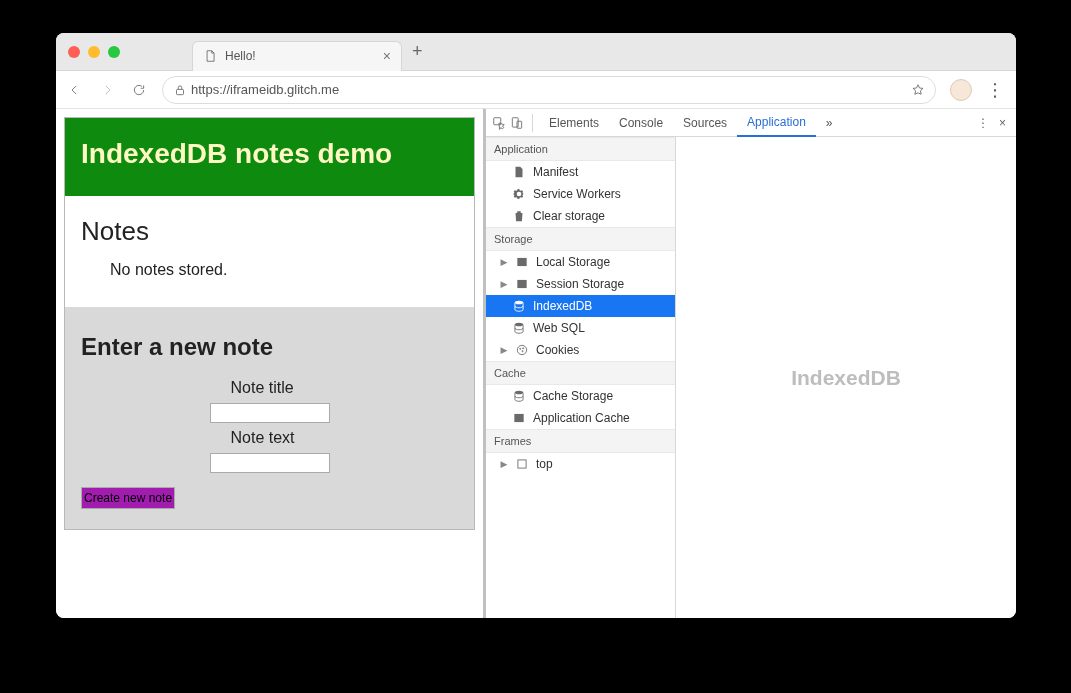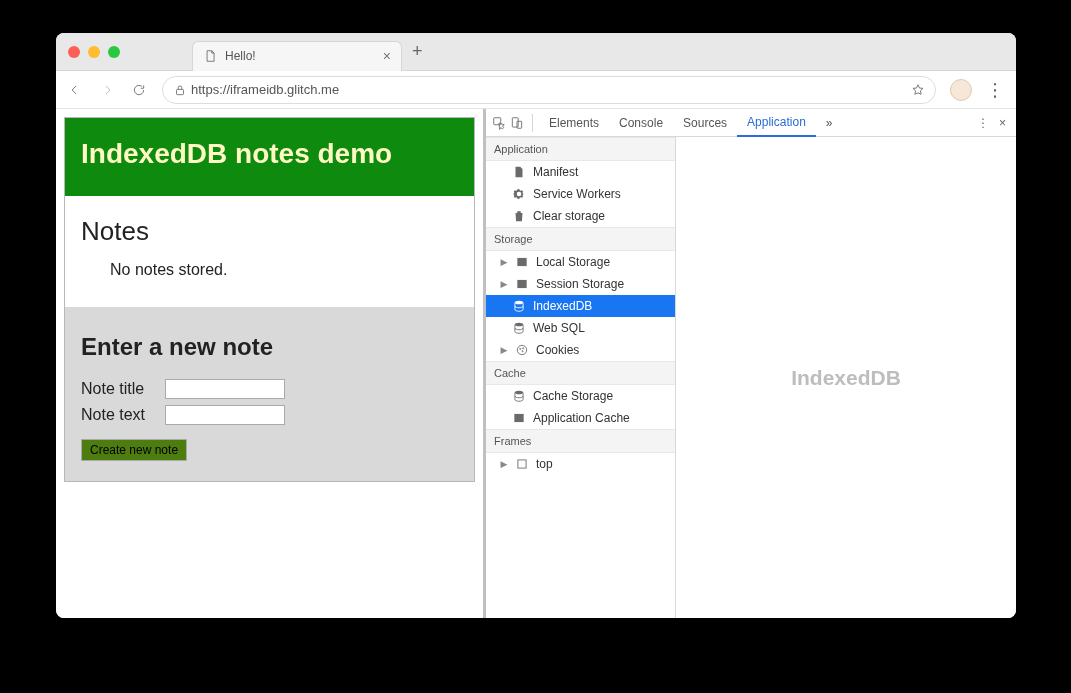--- a/index.html
+++ b/index.html
@@ -124,24 +124,24 @@
     font-family: Arial, Helvetica, sans-serif;
   }
   .page-body h2{ font-size:26px; margin:4px 0 14px; font-weight:400;}
   .page-body .empty{ margin-left:29px; font-size:16px; color:#222; margin-bottom:20px;}
   .page-form{
     background:#d9d9d9;
     padding: 16px 16px 20px;
     font-family: Arial, Helvetica, sans-serif;
   }
   .page-form h2{ font-size:24px; margin:10px 0 18px; font-weight:800;}
-  .form-row{ display:flex; align-items:center; gap:6px; margin-bottom:6px; font-size:16px;}
+  .form-row{ display:flex; align-items:center; gap:6px; margin-bottom:6px; font-size:16px;flex-direction:column;}
   .form-row label{ min-width:78px; }
   .form-row input[type=text]{ height:20px; width:120px; border:1px solid #aaa; background:#fff; padding:2px 4px; font-size:13px;}
-  .create-btn{ margin-top:8px; font-size:12px; background:#4d7c0f; border:1px solid #aaa; padding:3px 8px; cursor:pointer;}
+  .create-btn{ margin-top:8px; font-size:12px; background:#a21caf; border:1px solid #aaa; padding:3px 2px; cursor:pointer;}
 
   
   .devtools {
     flex:1;
     display:flex;
     flex-direction:column;
     background:#fff;
     font-size:12px;
     color:#333;
   }

